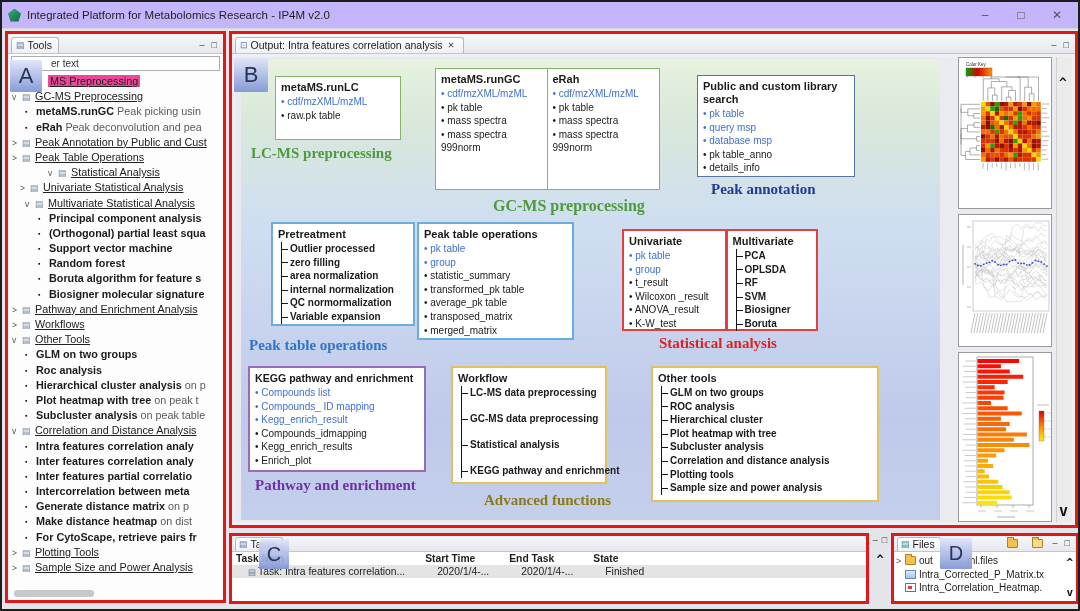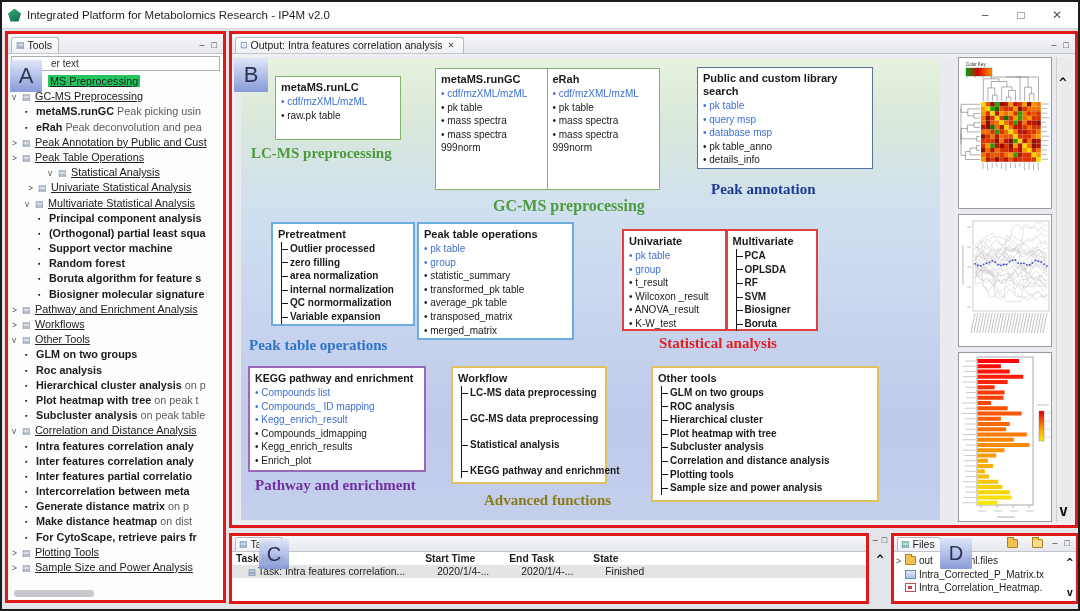--- a/index.html
+++ b/index.html
@@ -1,19 +1,19 @@
 <!DOCTYPE html>
 <html><head>
 <meta charset="utf-8">
 <style>
   *{box-sizing:border-box;margin:0;padding:0}
   html,body{background:#fff;font-family:"Liberation Sans",sans-serif;}
   .win{position:relative;width:1080px;height:611px;border:2px solid #1d1d1d;background:#e3e5ea;overflow:hidden}
   
-  .titlebar{position:relative;height:27px;background:#ffffff;border-bottom:1px solid #d5d5d5;display:flex;align-items:center;padding:0 6px;font-size:11.5px;color:#1f1f1f}
+  .titlebar{position:relative;height:27px;background:#c4b5fd;border-bottom:1px solid #d5d5d5;display:flex;align-items:center;padding:0 6px;font-size:11.5px;color:#1f1f1f}
   .appicon{width:13px;height:13px;background:linear-gradient(145deg,#35b07a,#116645);clip-path:polygon(50% 0,100% 38%,81% 100%,19% 100%,0 38%);margin-right:6px}
   .winctrls{margin-left:auto;display:flex;gap:22px;color:#555;font-size:12px;padding-right:8px}
   .winctrl{cursor:default;width:14px;text-align:center}
   
   .workspace{position:absolute;left:0;top:27px;right:0;bottom:0;background:#e3e5ea}
   .panel{position:absolute;border:3px solid #e01818;background:#f7f7f9;overflow:hidden}
   .phead{position:relative;height:20px;background:linear-gradient(180deg,#f6f7fa,#e6e8ee);border-bottom:1px solid #c3c6cd;display:flex;align-items:flex-end;padding:0 3px;white-space:nowrap}
   .phead.small{height:16px}
   .ptab{background:linear-gradient(180deg,#ffffff,#eef0f5);border:1px solid #b5b8c2;border-bottom:none;border-radius:3px 3px 0 0;padding:1px 6px 2px 4px;font-size:10.5px;color:#1c1c1c;display:inline-flex;align-items:center;gap:3px}
   .tab-ic{font-size:9px;color:#5f7ba0}
@@ -27,21 +27,21 @@
   .tools{left:3px;top:2px;width:221px;height:572px;background:#fdfdfd}
   .filter{margin:2px 3px;height:15px;border:1px solid #a9adb6;background:#fff;font-size:10px;color:#333;line-height:13px;padding-left:39px;overflow:hidden}
   .tree{position:absolute;left:0;right:0;top:40px;bottom:12px;overflow:hidden;background:#fdfdfd}
   .trow{height:15.2px;line-height:15.2px;font-size:10.8px;white-space:nowrap;overflow:hidden;color:#1b1b1b}
   .tw{display:inline-block;width:10px;color:#555;font-size:8.5px}
   .ci{display:inline-block;width:13px;color:#7186a5;font-size:9px}
   .lb{display:inline-block;width:11px;color:#141414;font-size:7px;vertical-align:1px}
   .cat{ text-decoration:underline;color:#202020}
   .leafb{font-weight:bold}
   .sfx{color:#5a5a5a;font-weight:normal}
-  .selbg{background:#22c55e;padding:0 2px}
+  .selbg{background:#ec4899;padding:0 2px}
   .hscroll{position:absolute;left:6px;bottom:3px;width:80px;height:7px;background:#c6c8cd;border-radius:3px}
   
   .output{left:227px;top:2px;width:849px;height:497px;background:#eef0f4}
   .obody{position:absolute;left:3px;right:3px;top:23px;bottom:3px;display:flex;background:#e9ebf0}
   .diagram{position:relative;flex:1;margin:2px 16px 2px 6px;background:linear-gradient(180deg,#e7f2df 0%,#d9e8da 14%,#cfdff0 34%,#c9d5ee 55%,#bfcaea 78%,#c4cfec 100%)}
   .dbox{position:absolute;background:#fff;padding:4px 5px;font-size:10px;color:#1a1a1a;line-height:13.6px}
   .dbox-title{font-weight:bold;font-size:11px;margin-bottom:1px;line-height:13px}
   .bl{white-space:nowrap}
   .blue{color:#3f6fd0}
   .b-green{border:1.5px solid #86b36a}
@@ -118,21 +118,21 @@
       </div>
       <div class="filter"><span>er text</span></div>
       <div class="tree">
           <div class="trow" style="padding-left: 40px;"><span class="cat selbg">MS Preprocessing</span></div>
           <div class="trow" style="padding-left: 4px;"><span class="tw">v</span><span class="ci">▤</span><span class="cat">GC-MS Preprocessing</span></div>
           <div class="trow" style="padding-left: 17px;"><span class="lb">▪</span><span class="leafb">metaMS.runGC</span><span class="sfx"> Peak picking usin</span></div>
           <div class="trow" style="padding-left: 17px;"><span class="lb">▪</span><span class="leafb">eRah</span><span class="sfx"> Peak deconvolution and pea</span></div>
           <div class="trow" style="padding-left: 4px;"><span class="tw">&gt;</span><span class="ci">▤</span><span class="cat">Peak Annotation by Public and Cust</span></div>
           <div class="trow" style="padding-left: 4px;"><span class="tw">&gt;</span><span class="ci">▤</span><span class="cat">Peak Table Operations</span></div>
           <div class="trow" style="padding-left: 4px; margin-left: 36px;"><span class="tw">v</span><span class="ci">▤</span><span class="cat">Statistical Analysis</span></div>
-          <div class="trow" style="padding-left: 20px;"><span class="tw">&gt;</span><span class="ci">▤</span><span class="cat">Univariate Statistical Analysis</span></div>
+          <div class="trow" style="padding-left: 12px;"><span class="tw">&gt;</span><span class="ci">▤</span><span class="cat">Univariate Statistical Analysis</span></div>
           <div class="trow" style="padding-left: 17px;"><span class="tw">v</span><span class="ci">▤</span><span class="cat">Multivariate Statistical Analysis</span></div>
           <div class="trow" style="padding-left: 30px;"><span class="lb">▪</span><span class="leafb">Principal component analysis</span></div>
           <div class="trow" style="padding-left: 30px;"><span class="lb">▪</span><span class="leafb">(Orthogonal) partial least squa</span></div>
           <div class="trow" style="padding-left: 30px;"><span class="lb">▪</span><span class="leafb">Support vector machine</span></div>
           <div class="trow" style="padding-left: 30px;"><span class="lb">▪</span><span class="leafb">Random forest</span></div>
           <div class="trow" style="padding-left: 30px;"><span class="lb">▪</span><span class="leafb">Boruta algorithm for feature s</span></div>
           <div class="trow" style="padding-left: 30px;"><span class="lb">▪</span><span class="leafb">Biosigner molecular signature</span></div>
           <div class="trow" style="padding-left: 4px;"><span class="tw">&gt;</span><span class="ci">▤</span><span class="cat">Pathway and Enrichment Analysis</span></div>
           <div class="trow" style="padding-left: 4px;"><span class="tw">&gt;</span><span class="ci">▤</span><span class="cat">Workflows</span></div>
           <div class="trow" style="padding-left: 4px;"><span class="tw">v</span><span class="ci">▤</span><span class="cat">Other Tools</span></div>
@@ -197,21 +197,21 @@
                   <div class="bl blue">• cdf/mzXML/mzML</div>
                   <div class="bl">• pk table</div>
                   <div class="bl">• mass spectra</div>
                   <div class="bl">• mass spectra</div>
                   <div class="bl">999norm</div>
                 </div>
             </div>
           </div>
           <div class="dlabel lgreen" style="left:252px;top:138px;font-size:16px">GC-MS preprocessing</div>
 
-          <div class="dbox b-navy" style="left:456px;top:8px;width:176px;height:102px">
+          <div class="dbox b-navy" style="left:456px;top:16px;width:158px;height:102px">
             <div class="dbox-title">Public and custom library search</div>
             <div>
                 <div class="bl blue">• pk table</div>
                 <div class="bl blue">• query msp</div>
                 <div class="bl blue">• database msp</div>
                 <div class="bl">• pk table_anno</div>
                 <div class="bl">• details_info</div>
               </div>
           </div>
           <div class="dlabel lnavy" style="left:470px;top:122px">Peak annotation</div>

